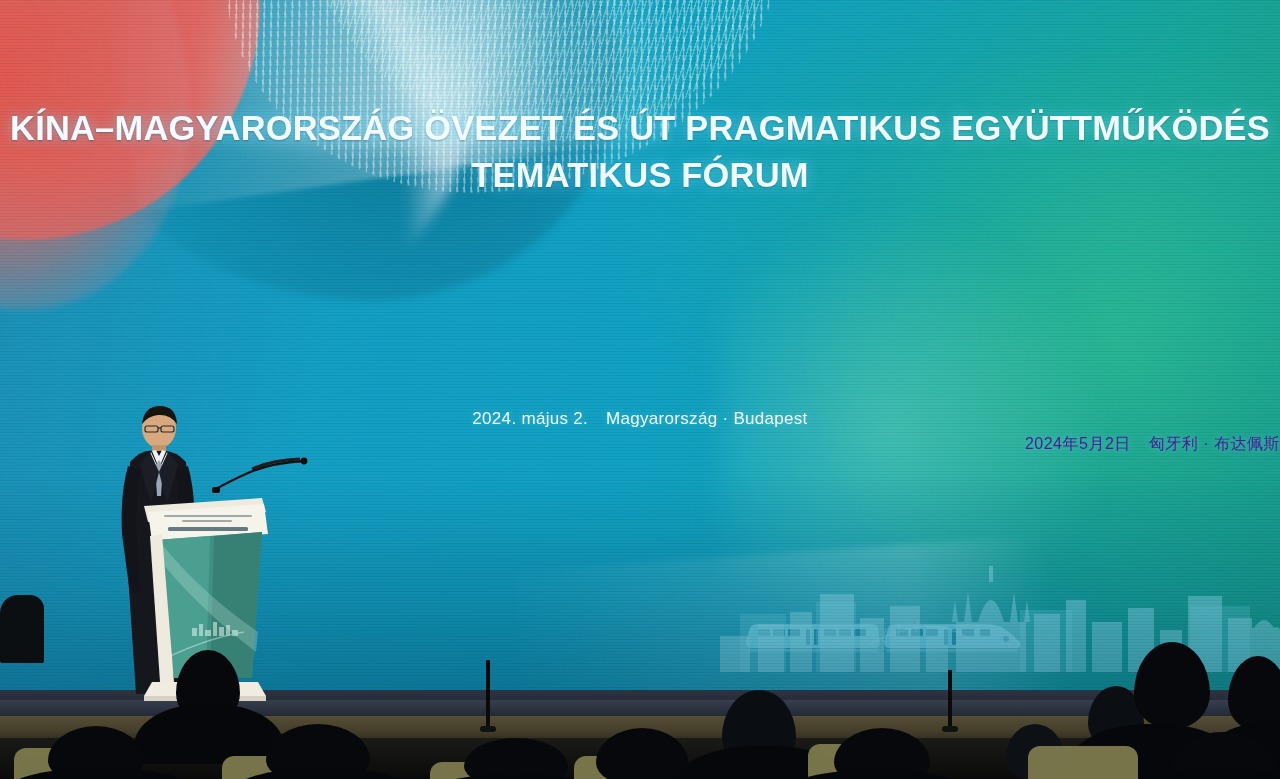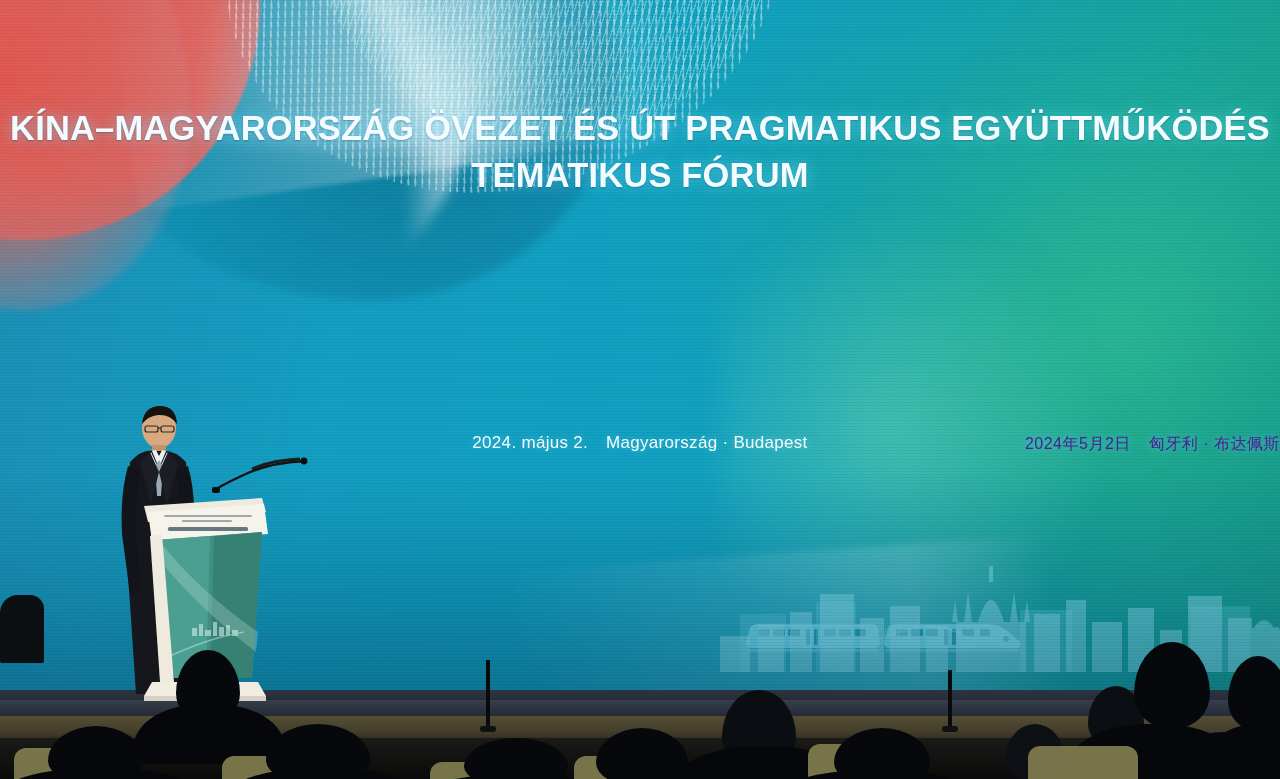--- a/index.html
+++ b/index.html
@@ -117,21 +117,20 @@
     color:#ffffff;
     font-size:62px;line-height:84px;
     font-weight:bold;
     letter-spacing:4px;
     text-shadow:0 0 18px rgba(130,230,255,.5), 0 2px 4px rgba(0,45,65,.4);
   }
   .date-hu{
     position:absolute;left:0;top:409px;width:1280px;text-align:center;
     color:#f4fcff;font-size:17px;letter-spacing:.3px;
     text-shadow:0 0 8px rgba(130,230,255,.45);
-    margin-top:24px;
   }
   .date-cn{
     position:absolute;left:0;top:434px;width:1280px;text-align:right;
     color:#4c1d95;font-size:16px;letter-spacing:.5px;
     text-shadow:0 0 8px rgba(130,230,255,.45);
   }
   .date-gap{display:inline-block;width:18px;}
 
   
   .skyline{position:absolute;right:0;bottom:18px;width:560px;height:120px;opacity:.95;}

